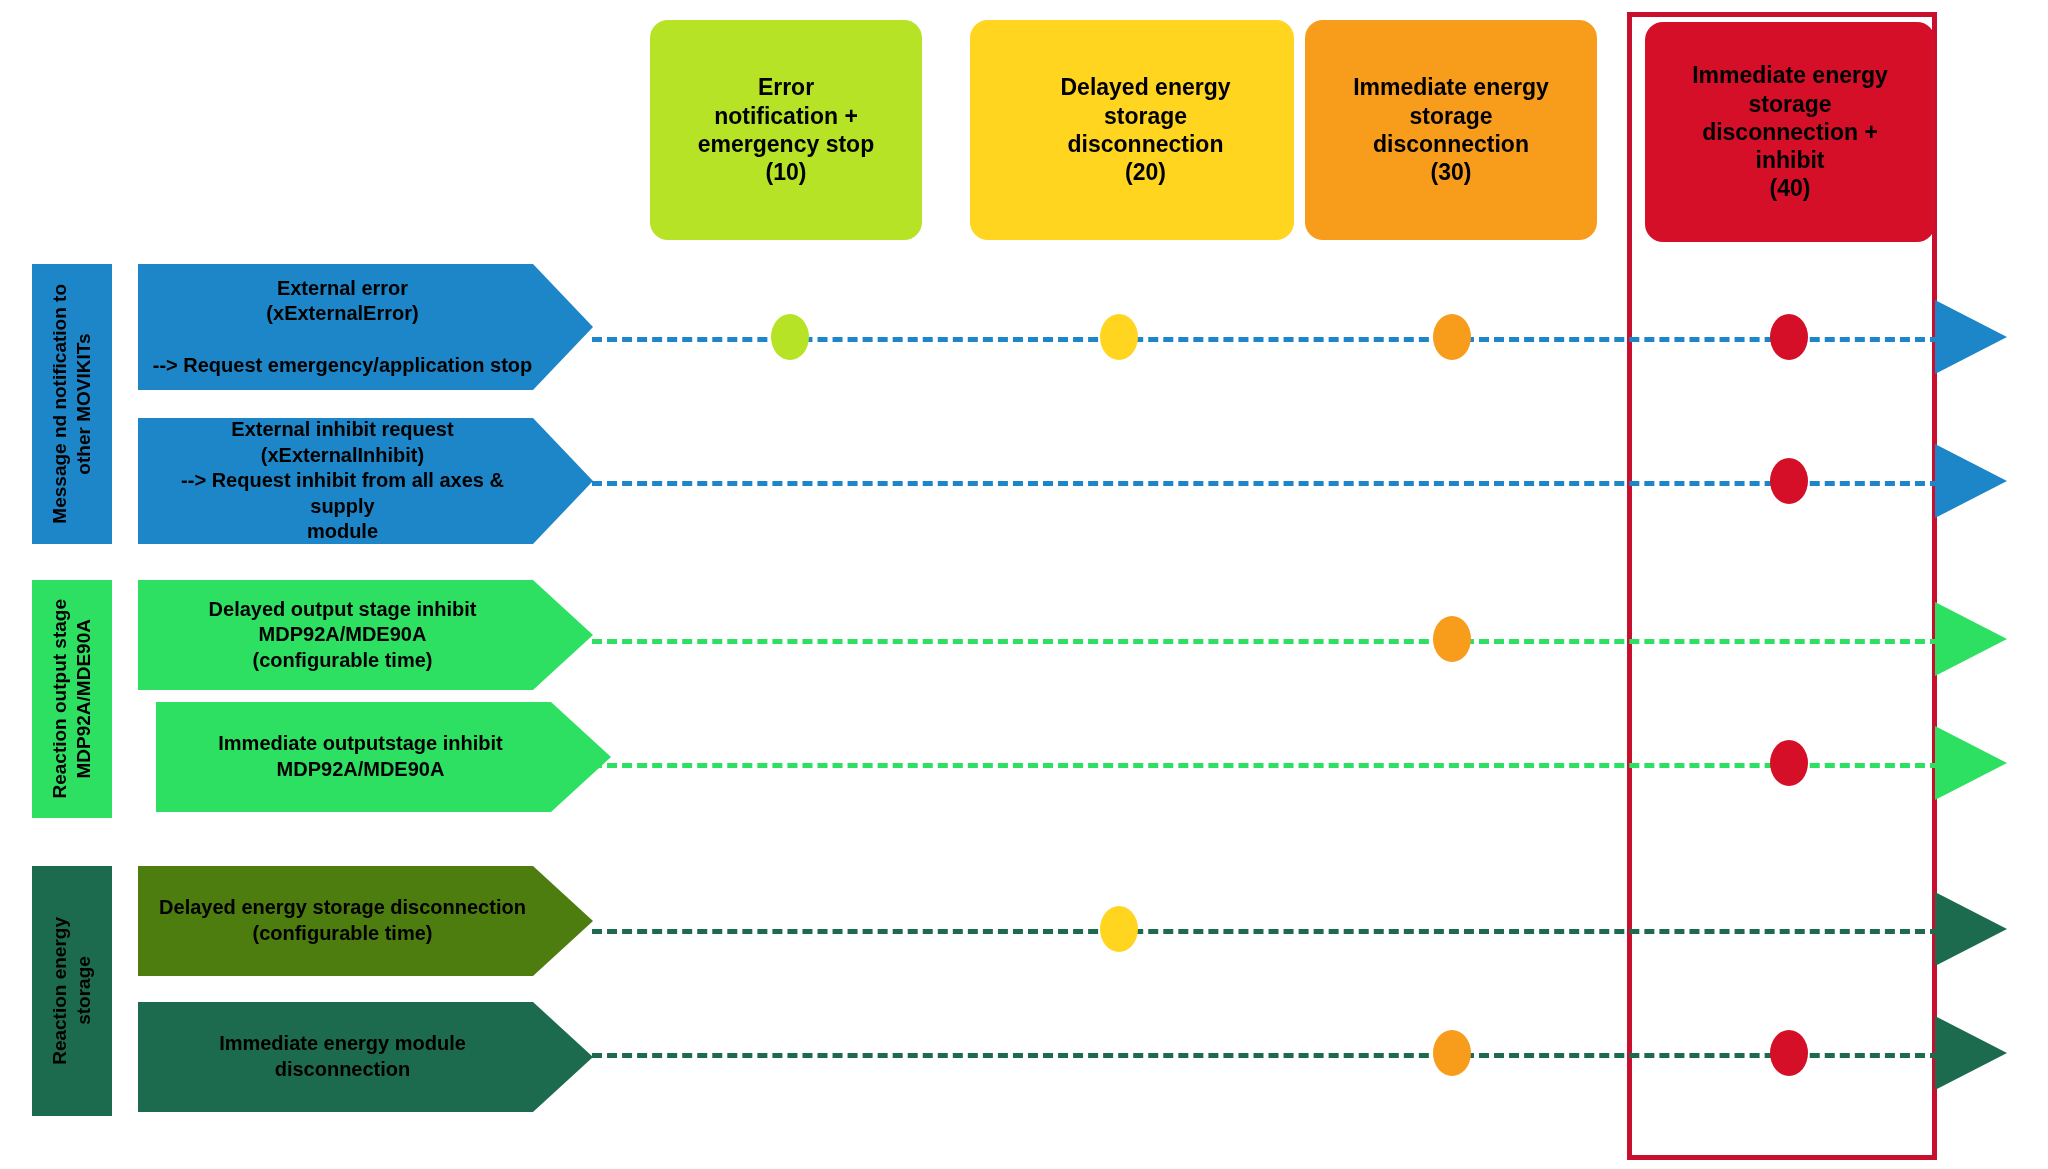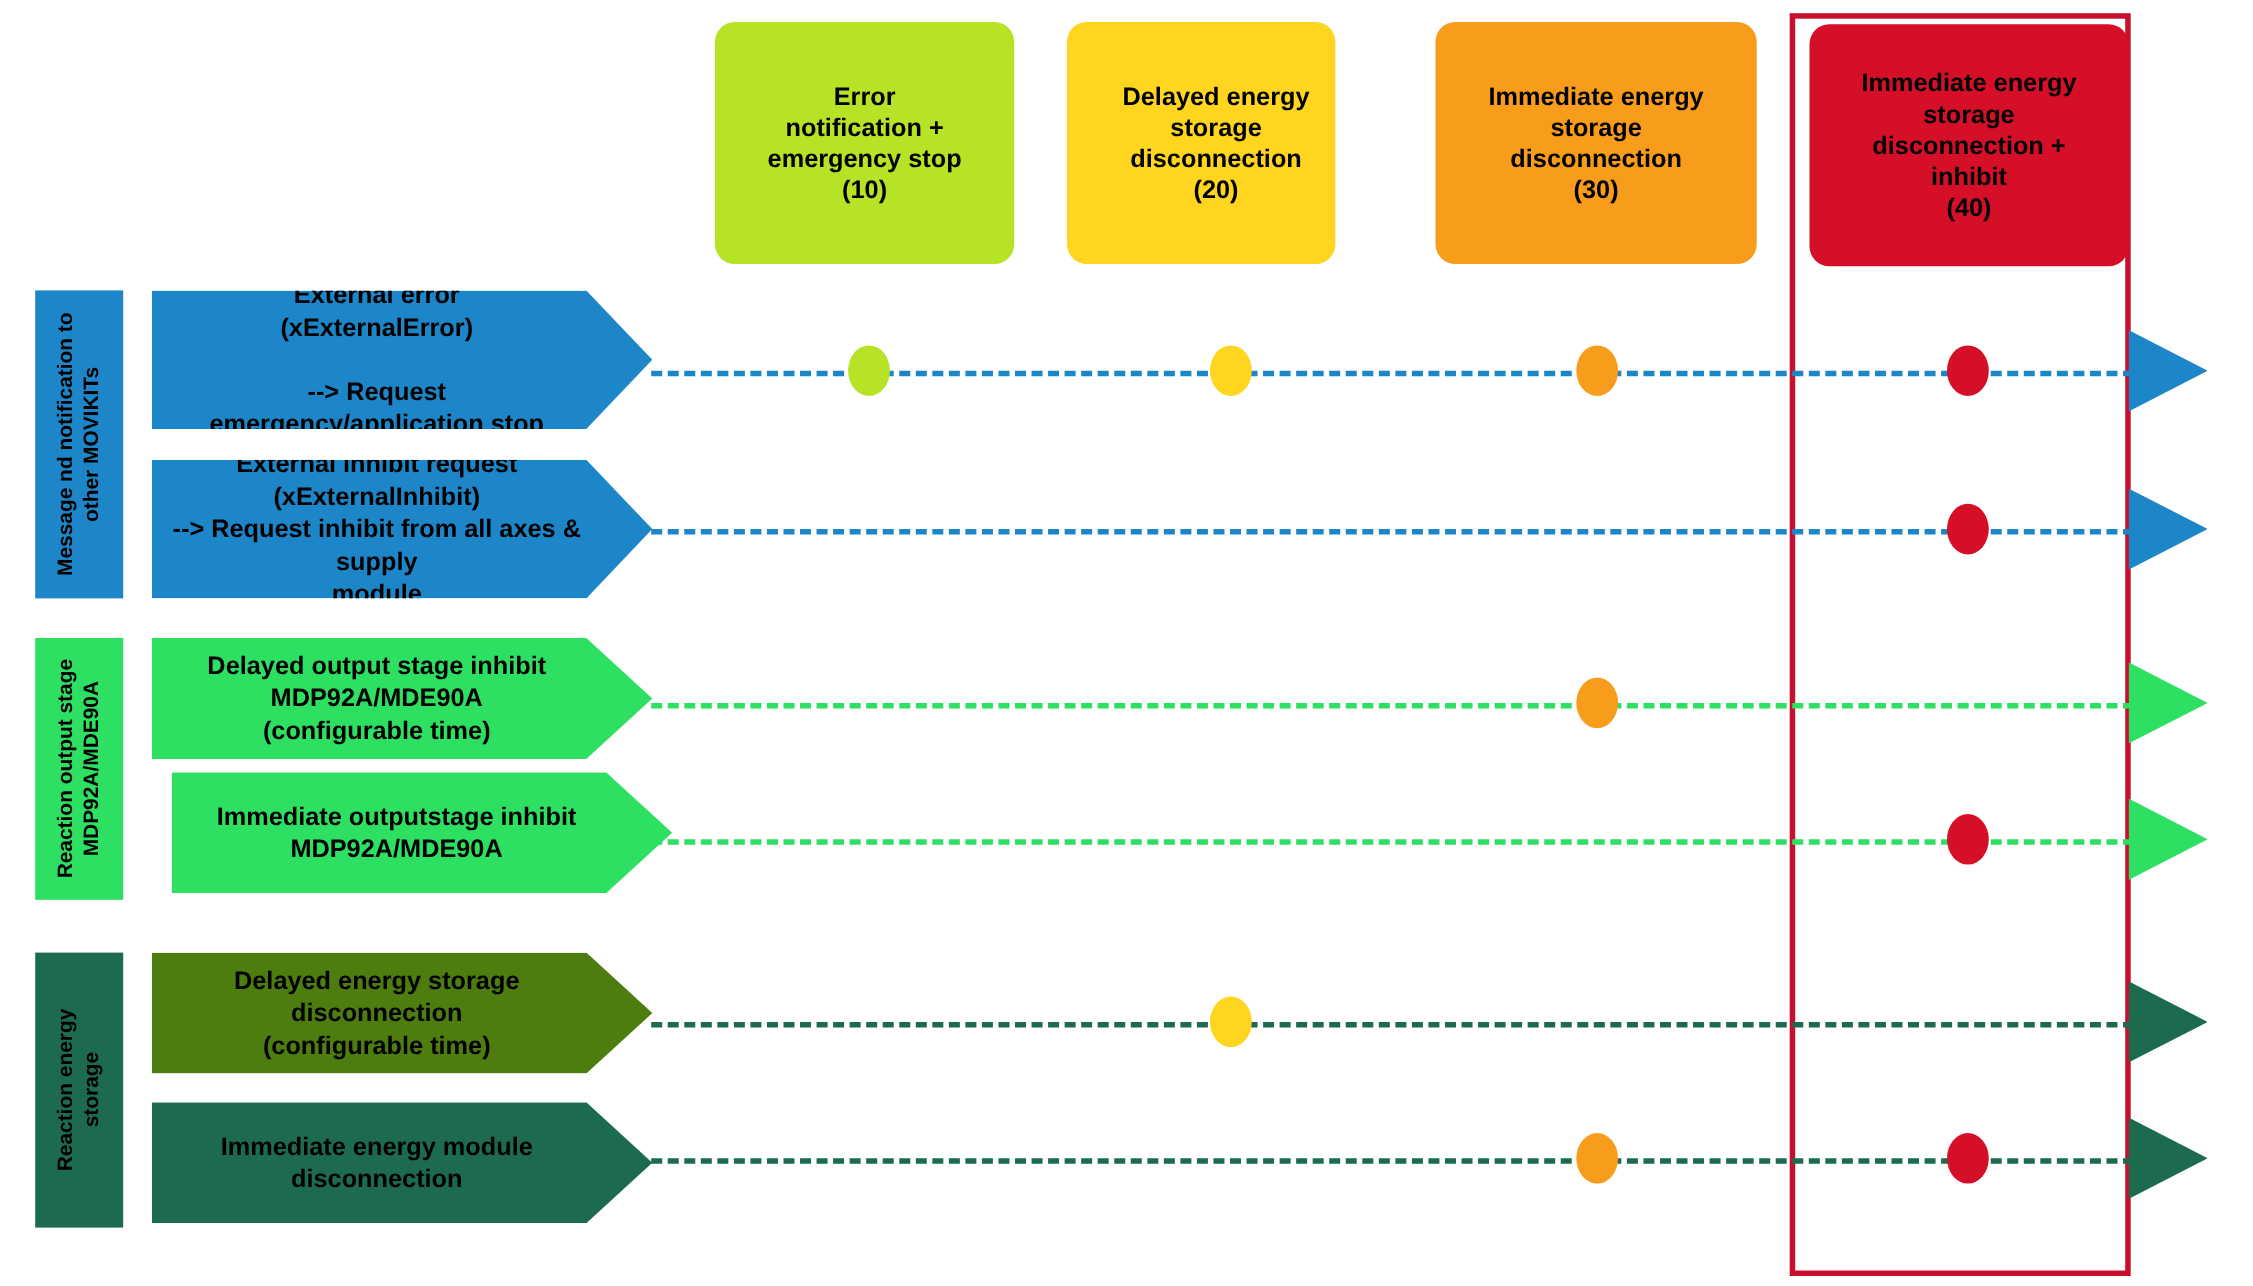--- a/index.html
+++ b/index.html
@@ -64,21 +64,21 @@
 
   
   .row-chevron {
     position: absolute;
     display: flex;
     align-items: center;
     justify-content: center;
     text-align: center;
     color: #000000;
     font-weight: bold;
-    font-size: 23px;
+    font-size: 20px;
     line-height: 1.28;
     box-sizing: border-box;
     padding: 4px 60px 4px 14px;
     white-space: pre-line;
     clip-path: polygon(0% 0%, calc(100% - 60px) 0%, 100% 50%, calc(100% - 60px) 100%, 0% 100%);
   }
 
   
   .row-line {
     position: absolute;
@@ -110,21 +110,21 @@
 
 <div id="stage">
 
   <div id="highlight-rect" style="left: 1627px; top: 12px; width: 310px; height: 1148px; border-color: rgb(200, 16, 46);"></div>
 
   <div id="severity-headers">
       <div class="sev-box" style="left: 650px; top: 20px; width: 272px; height: 220px; background: rgb(182, 227, 37);">Error
 notification +
 emergency stop
 (10)</div>
-      <div class="sev-box" style="left: 970px; top: 20px; width: 244px; height: 220px; background: rgb(255, 213, 32); padding-left: 37px;">Delayed energy
+      <div class="sev-box" style="left: 970px; top: 20px; width: 324px; height: 220px; background: rgb(255, 213, 32); padding-left: 37px;">Delayed energy
 storage
 disconnection
 (20)</div>
       <div class="sev-box" style="left: 1305px; top: 20px; width: 292px; height: 220px; background: rgb(248, 156, 28);">Immediate energy
 storage
 disconnection
 (30)</div>
       <div class="sev-box" style="left: 1645px; top: 22px; width: 290px; height: 220px; background: rgb(213, 15, 40);">Immediate energy
 storage
 disconnection +

